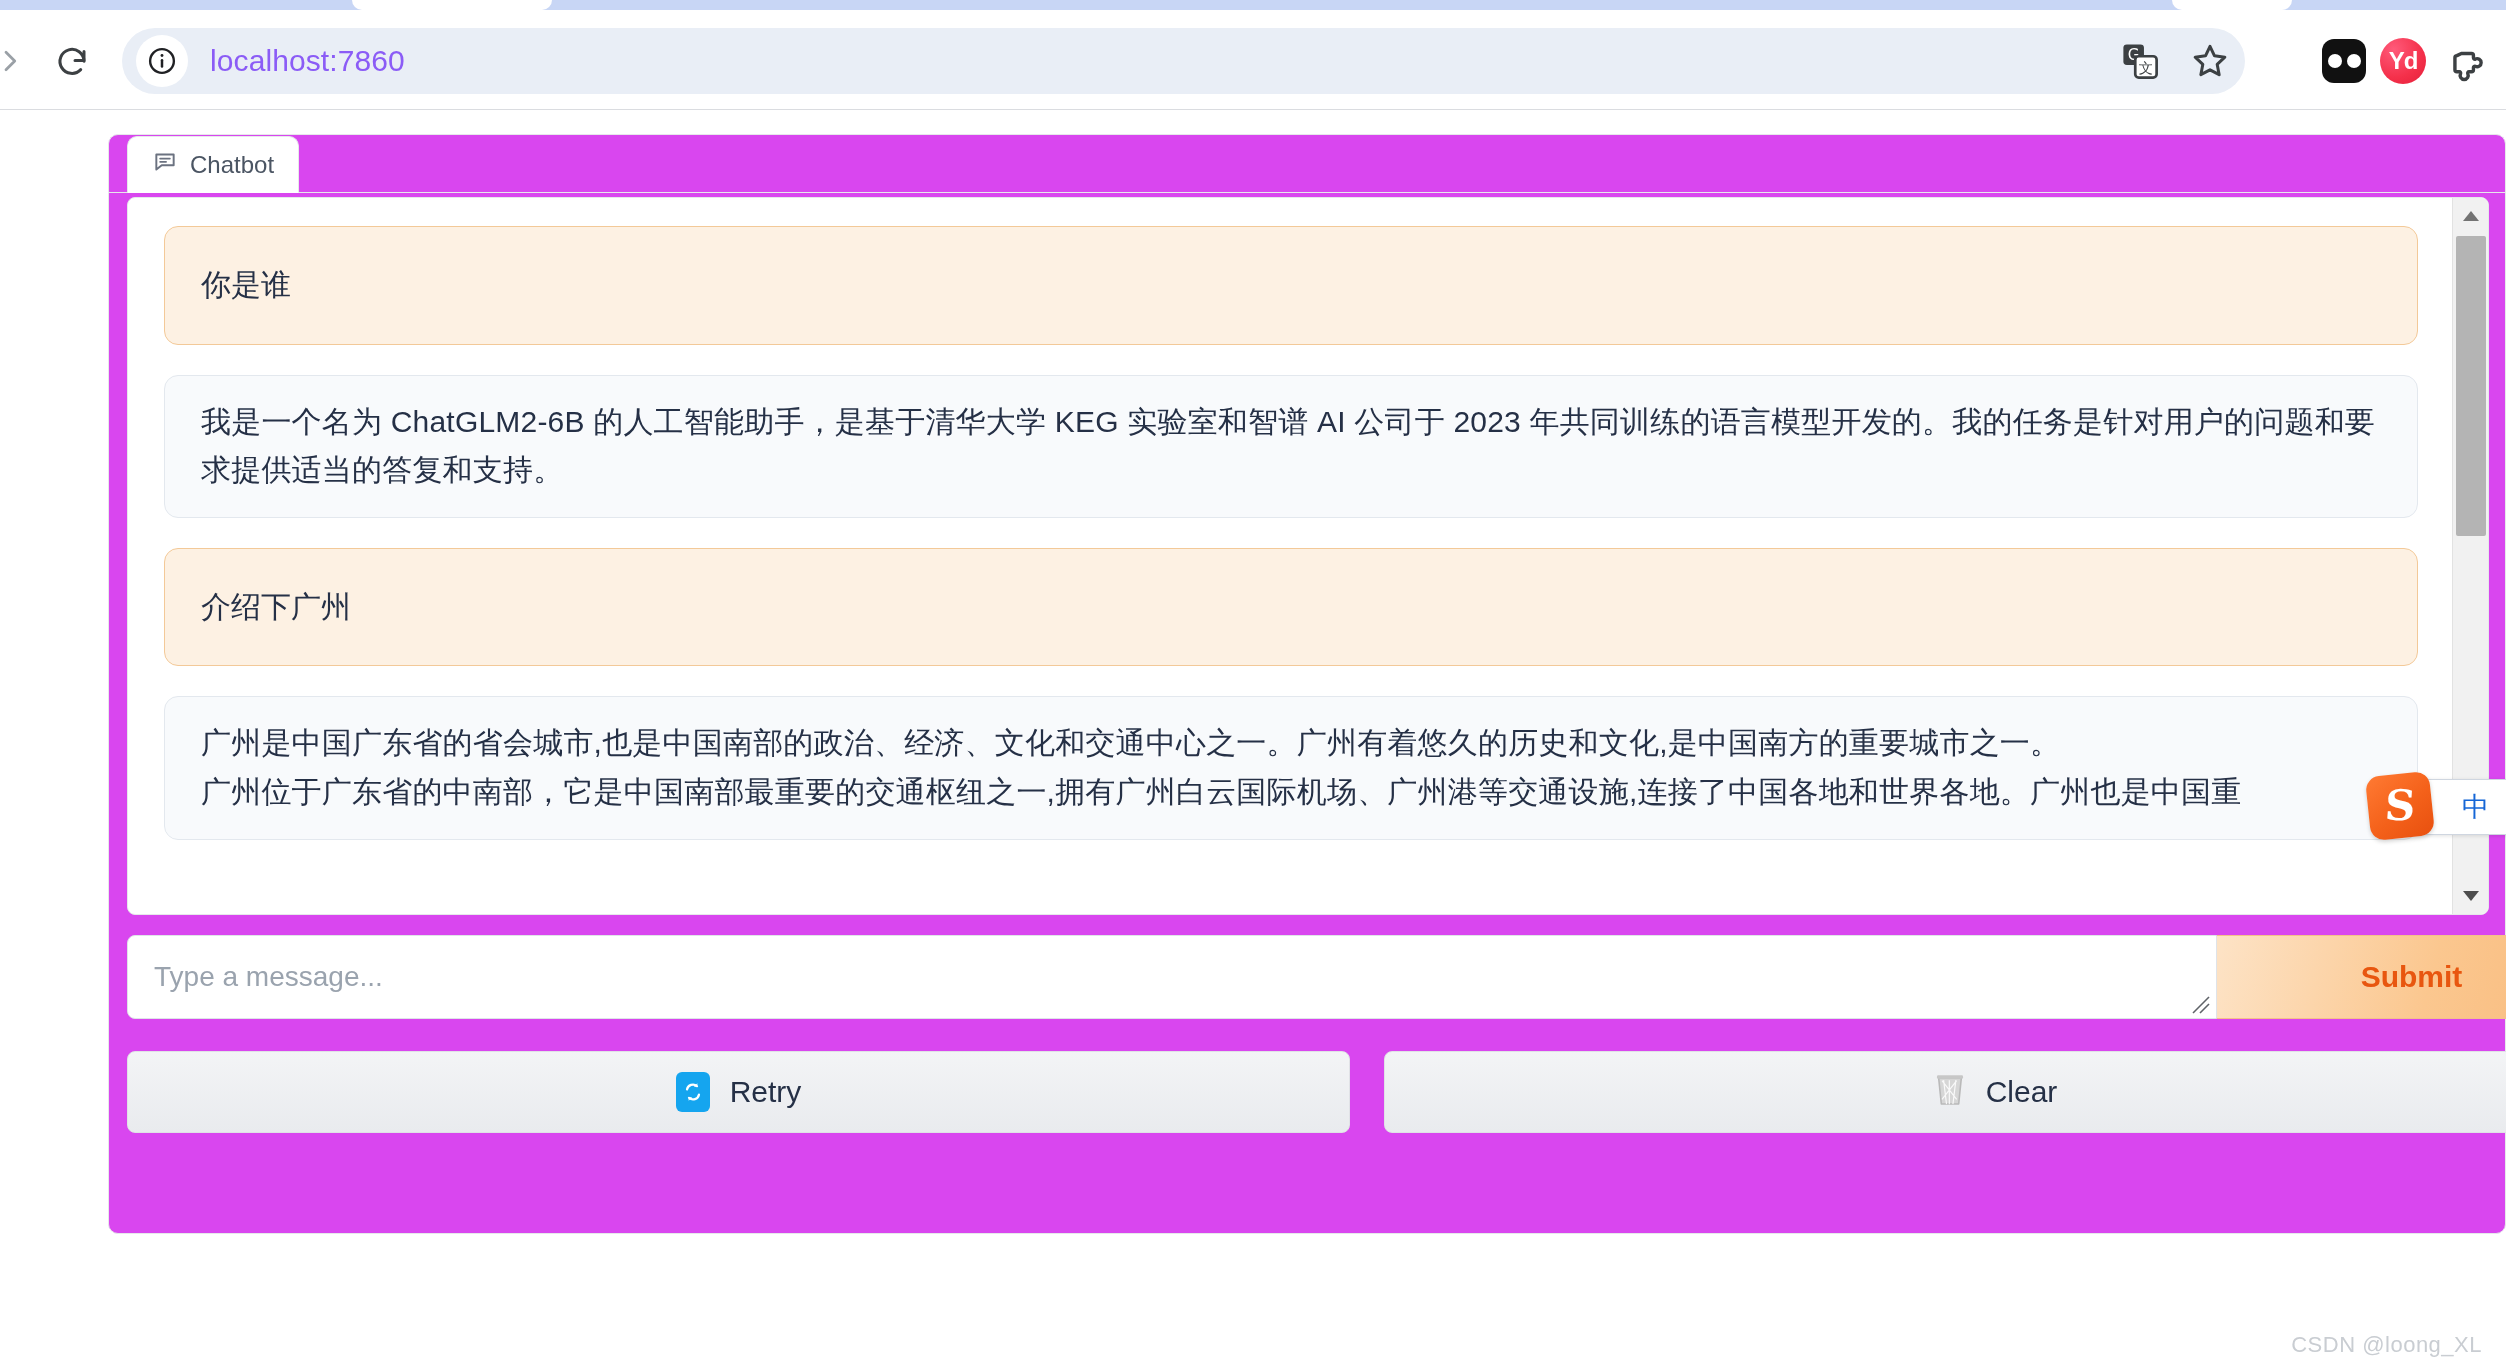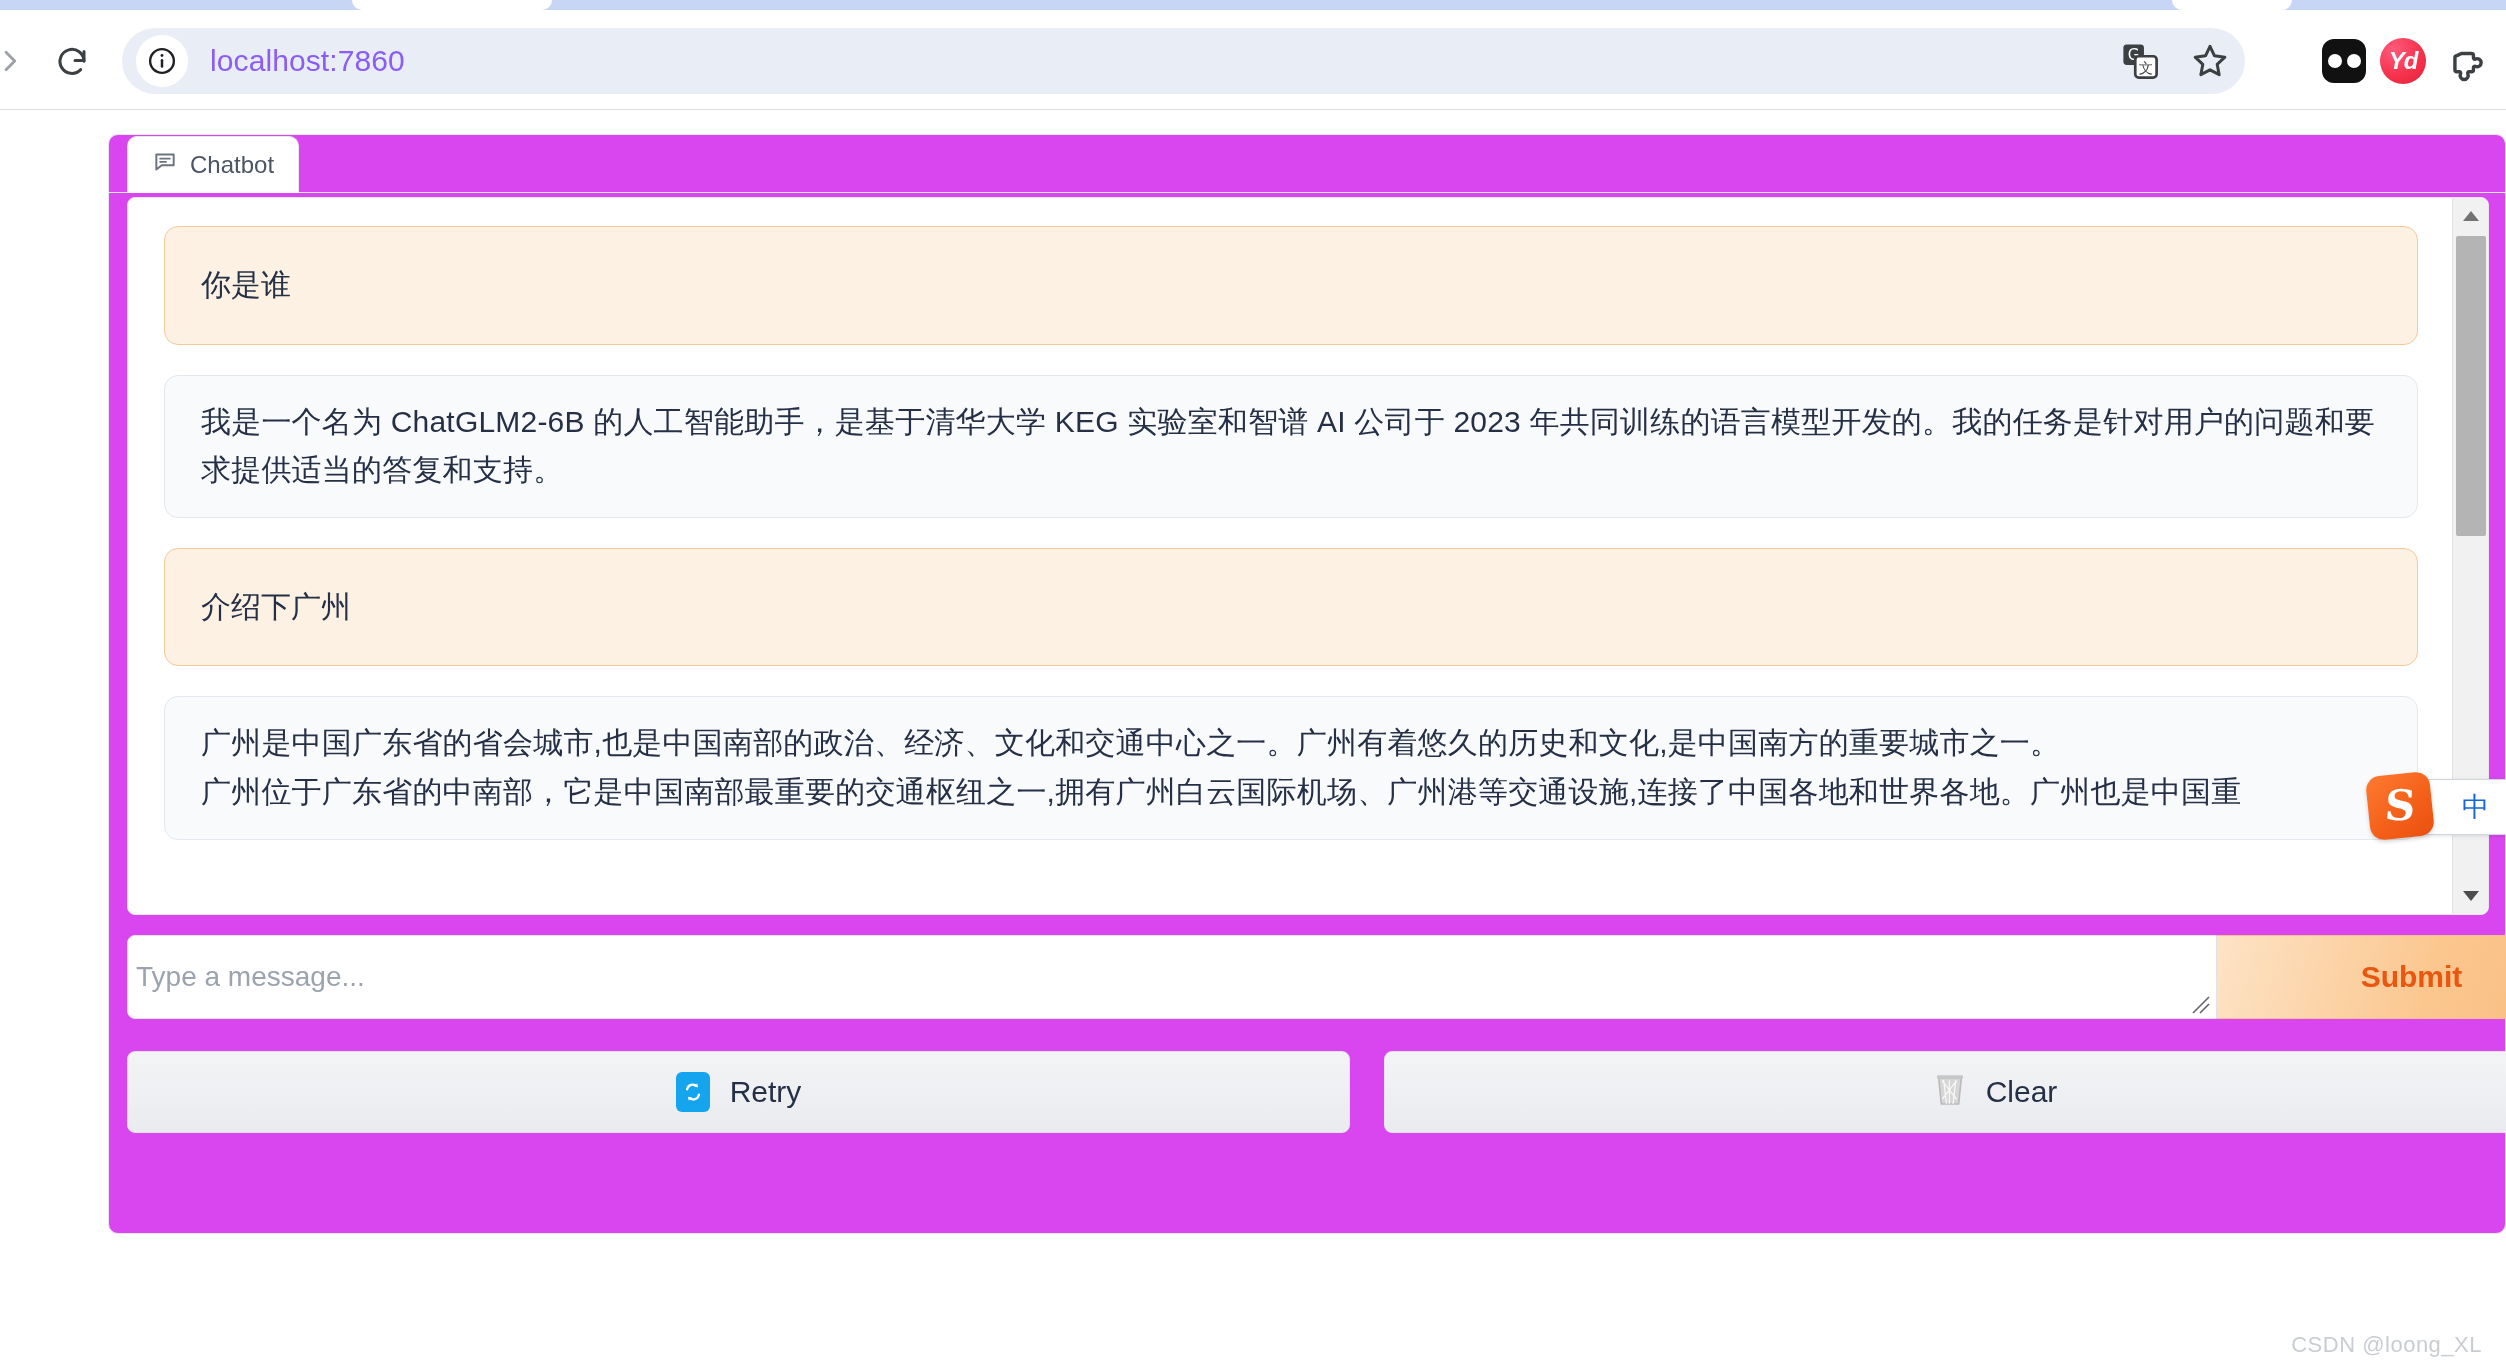--- a/index.html
+++ b/index.html
@@ -72,21 +72,21 @@
   .omnibox-actions {
     margin-left: auto; display: flex; align-items: center; gap: 0px;
   }
   .icon-btn {
     width: 70px; height: 66px;
     display: flex; align-items: center; justify-content: center;
     cursor: pointer;
   }
   .ext-icons {
     position: absolute; right: 16px; top: 18px;
-    height: 66px; display: flex; align-items: center; gap: 14px; font-style: italic;
+    height: 66px; display: flex; align-items: center; gap: 14px;
   }
   .ext-dots {
     width: 44px; height: 44px; background: #111111; border-radius: 12px;
     display: flex; align-items: center; justify-content: center; gap: 5px;
   }
   .ext-dots i { width: 14px; height: 14px; background: #fff; border-radius: 50%; display:block;}
   .ext-yd {
     width: 46px; height: 46px; border-radius: 50%;
     background: radial-gradient(circle at 30% 25%, #ff5a7a 0%, #f4304a 60%, #e51f3a 100%);
     color: #ffffff; font-size: 24px; font-weight: bold;
@@ -227,21 +227,21 @@
     width: 2480px; height: 84px;
     display: flex;
   }
   .textarea-box {
     position: relative;
     width: 2090px; height: 84px;
     background: #ffffff;
     border: 1px solid #dfe3e8;
     border-radius: 8px 0 0 8px;
     display: flex; align-items: center;
-    padding: 0 8px;
+    padding: 0 26px;
   }
   .textarea-box .ph {
     font-size: 28px; color: #9aa3ae;
   }
   .resize-grip {
     position: absolute; right: 4px; bottom: 2px;
     width: 22px; height: 22px;
   }
   .submit-btn {
     flex: 1;

